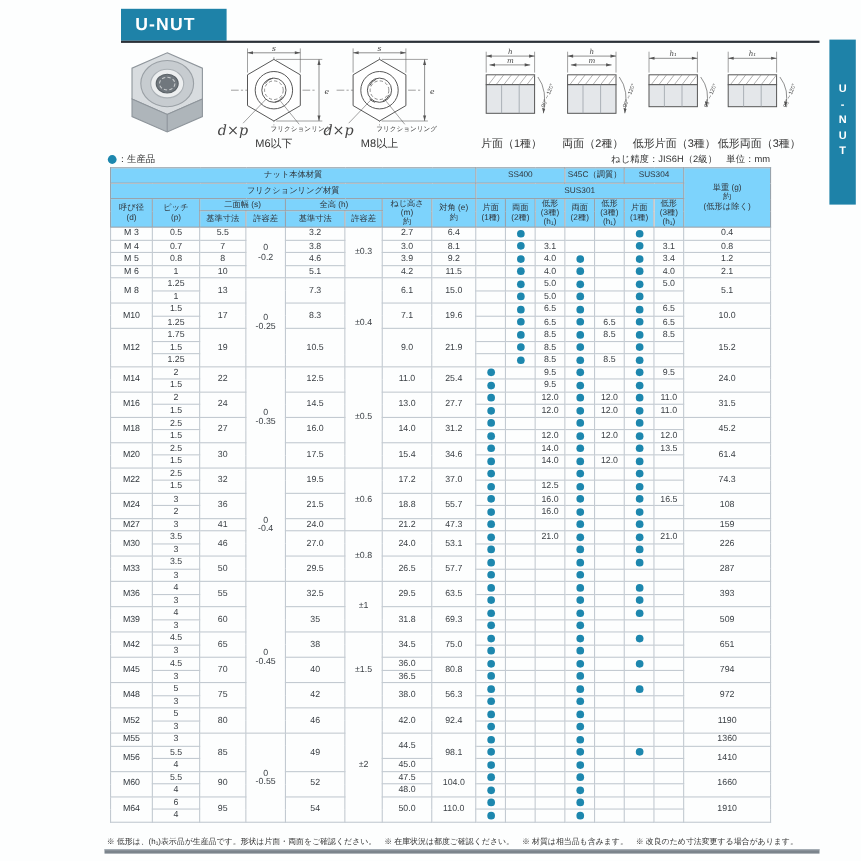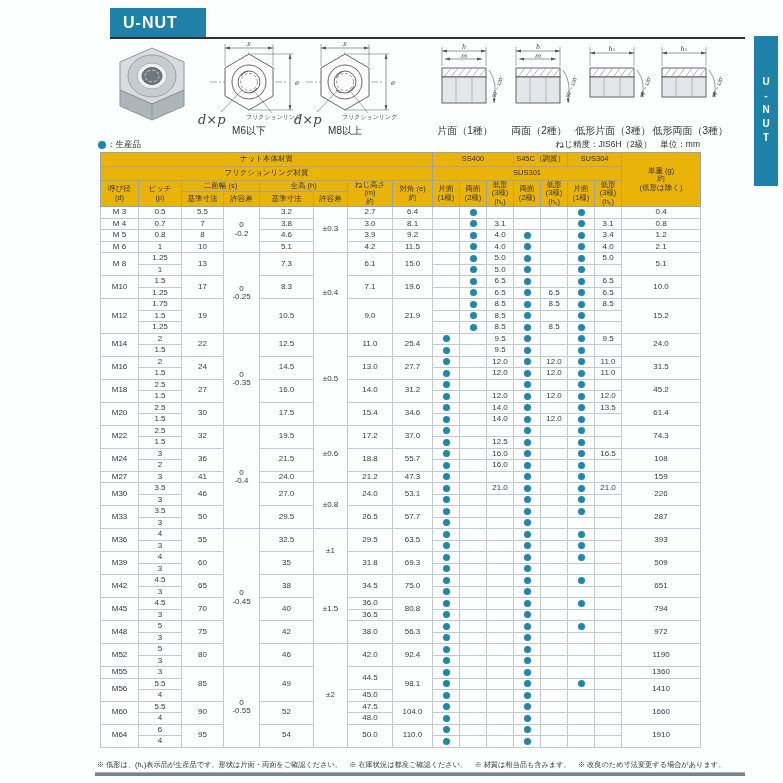--- a/index.html
+++ b/index.html
@@ -19,21 +19,21 @@
   .cap{font-size:10px;color:#333;text-align:center;}
   #spec-note{left:400px;top:139px;width:300px;text-align:right;font-size:8.5px;color:#333;}
   #legend{left:98px;top:139px;font-size:8.5px;color:#333;}
   .pd{display:inline-block;width:7px;height:7px;border-radius:50%;background:#1d87ae;vertical-align:middle;}
   #legend .pd{width:8px;height:8px;margin-right:1px;}
   
   #tbl{position:absolute;left:100px;top:152px;width:600px;border-collapse:collapse;table-layout:fixed;
        border:1px solid #7e8892;}
   #tbl th,#tbl td{border:1px solid #c3cad1;padding:0;text-align:center;vertical-align:middle;
        white-space:nowrap;overflow:hidden;font-weight:normal;}
-  #tbl thead th{background:#eab308;border-color:#98a3ac;font-size:7.5px;line-height:1.12;color:#2f353b;}
+  #tbl thead th{background:#7dd3fc;border-color:#98a3ac;font-size:7.5px;line-height:1.12;color:#2f353b;}
   #tbl thead tr.r1 th,#tbl thead tr.r2 th{height:13px;}
   #tbl thead tr.r4 th{height:14px;}
   #tbl tbody td{font-size:8px;height:10.5px;line-height:1.05;}
   #tbl tbody tr.gs td{border-top-color:#868e97;}
   #tbl tbody td.dcol{color:#31373d;}
   
   #footer-note{left:97px;top:760px;width:650px;font-size:7.2px;color:#333;white-space:nowrap;}
   #bottom-bar{left:95px;top:772px;width:650px;height:3px;background:#7b848c;border-top:1px solid #aab1b8;}
   svg{display:block;}
 </style>

